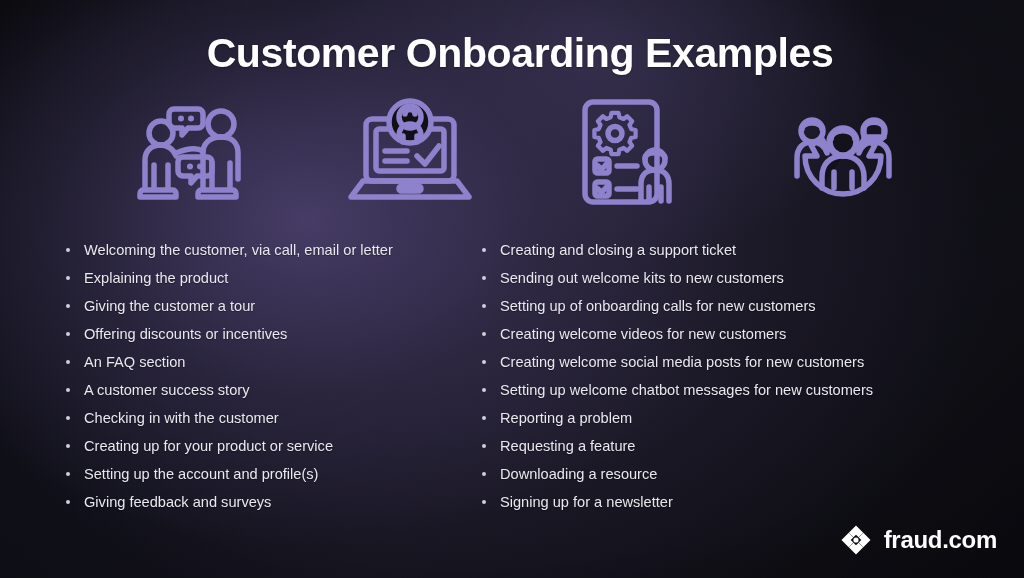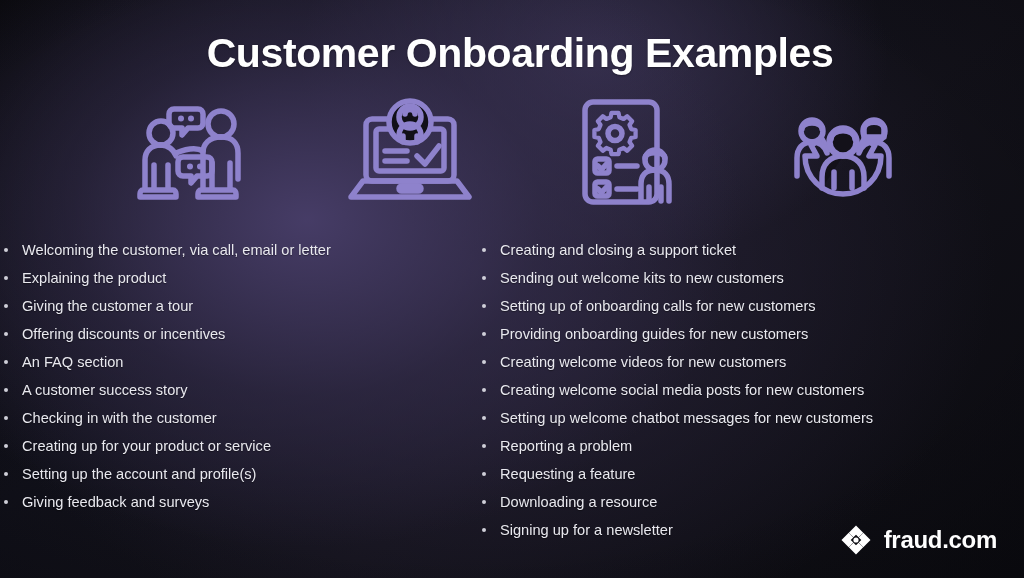--- a/index.html
+++ b/index.html
@@ -63,21 +63,21 @@
 
   
   .columns{
     position:absolute;
     top:236px; left:0;
     width:1024px;
     display:flex;
     z-index:4;
   }
   .col{ }
-  .col-left{ width:470px; }
+  .col-left{ width:470px; padding-left:62px; }
   .col-right{ width:554px; padding-left:8px; }
 
   ul.bullets{ list-style:none; }
   ul.bullets li{
     position:relative;
     color:#e9e9ef;
     font-size:14.6px;
     line-height:28px;
     height:28px;
     padding-left:22px;
@@ -241,21 +241,20 @@
         <li><span class="dot"></span><span>Setting up the account and profile(s)</span></li>
         <li><span class="dot"></span><span>Giving feedback and surveys</span></li>
       </ul>
     </div>
 
     <div class="col col-right">
       <ul class="bullets">
         <li><span class="dot"></span><span>Creating and closing a support ticket</span></li>
         <li><span class="dot"></span><span>Sending out welcome kits to new customers</span></li>
         <li><span class="dot"></span><span>Setting up of onboarding calls for new customers</span></li>
-        <li><span class="dot"></span><span>Providing onboarding guides for new customers</span></li>
         <li><span class="dot"></span><span>Creating welcome videos for new customers</span></li>
         <li><span class="dot"></span><span>Creating welcome social media posts for new customers</span></li>
         <li><span class="dot"></span><span>Setting up welcome chatbot messages for new customers</span></li>
         <li><span class="dot"></span><span>Reporting a problem</span></li>
         <li><span class="dot"></span><span>Requesting a feature</span></li>
         <li><span class="dot"></span><span>Downloading a resource</span></li>
         <li><span class="dot"></span><span>Signing up for a newsletter</span></li>
       </ul>
     </div>
 

